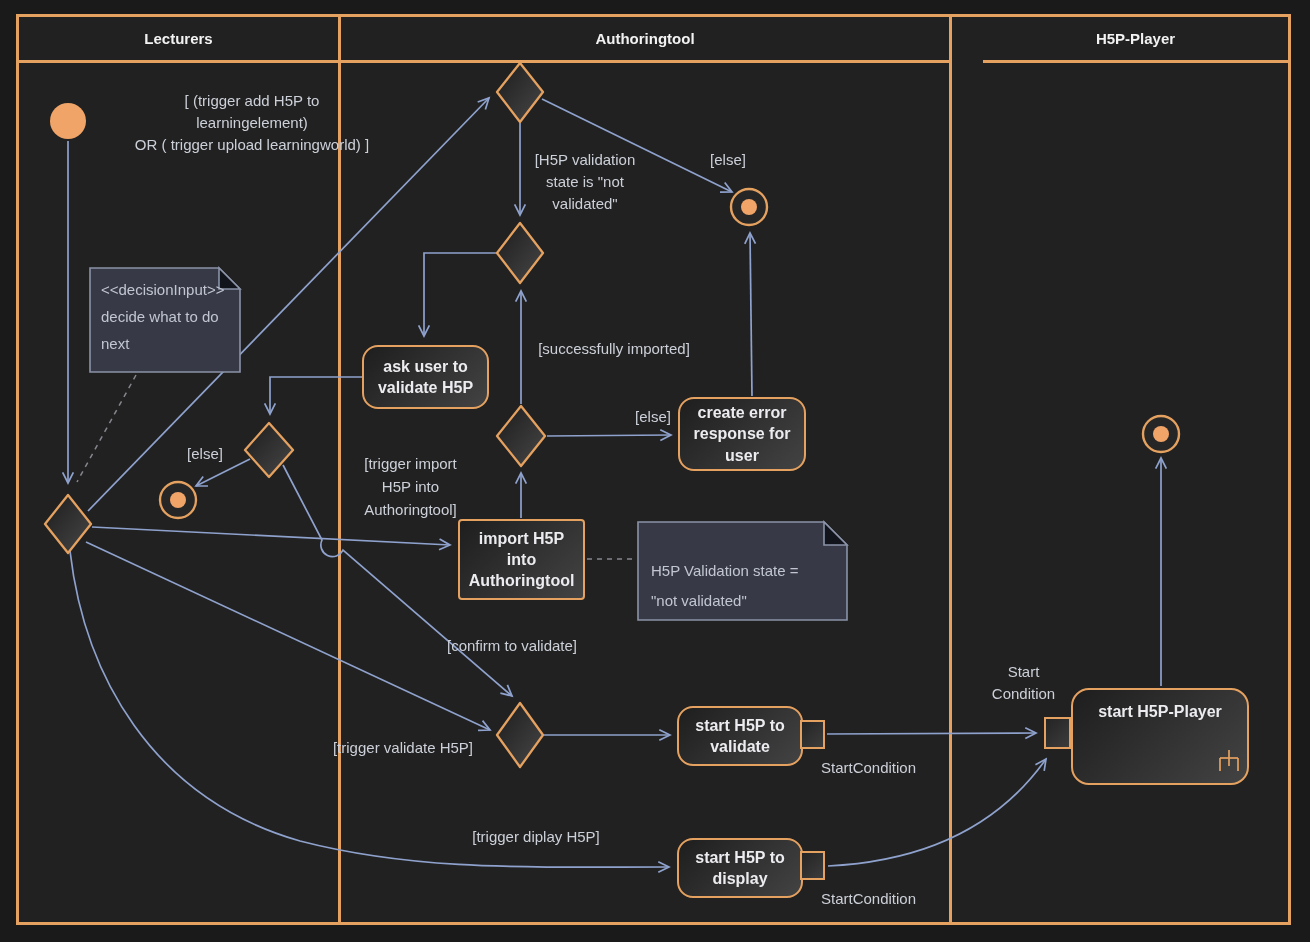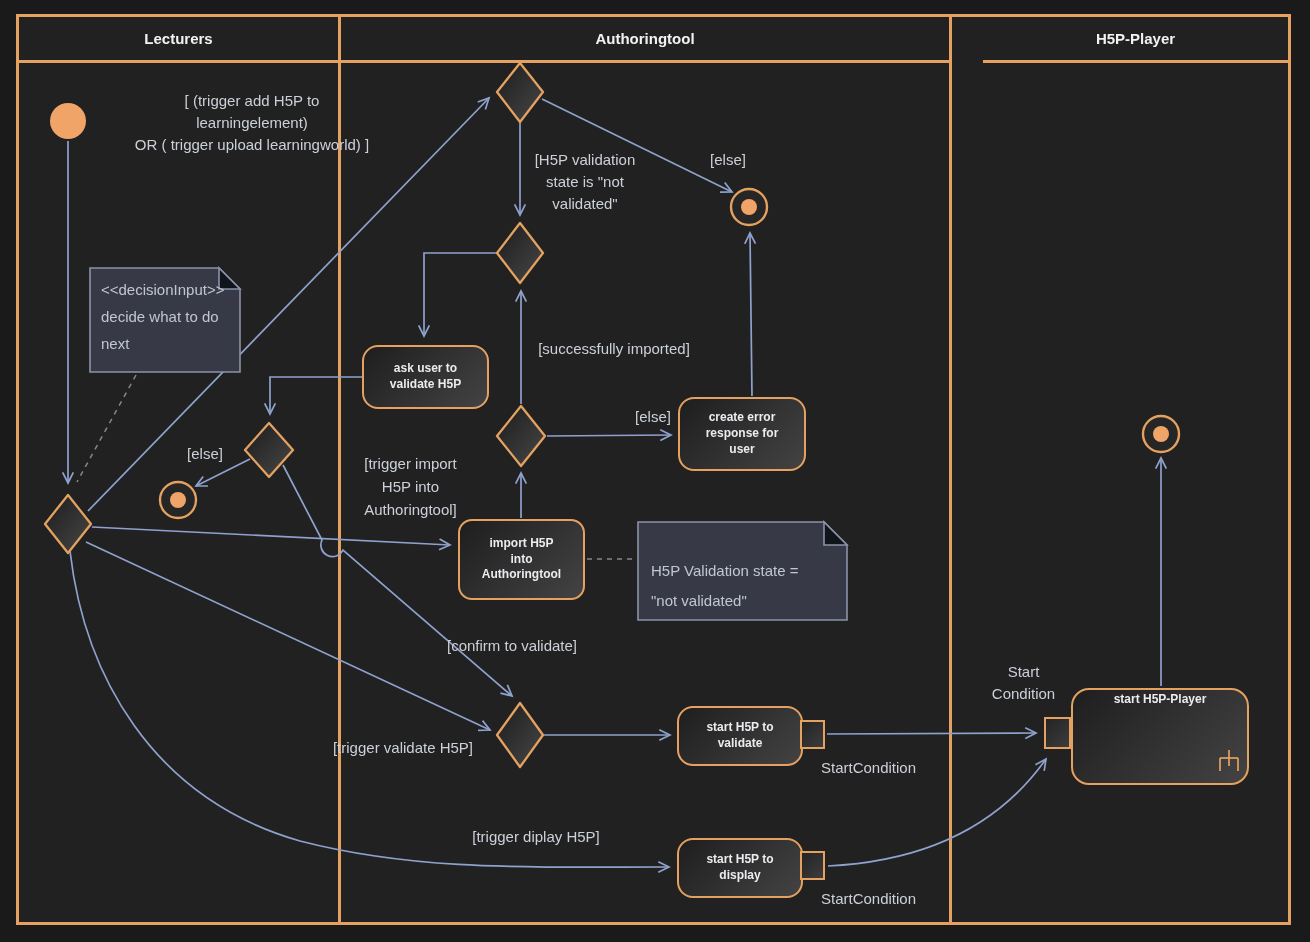--- a/index.html
+++ b/index.html
@@ -11,24 +11,24 @@
   .lane{height:100%;box-sizing:border-box;}
   .lane-1{width:322px;border-right:3.5px solid #e4a160;}
   .lane-2{width:611px;border-right:3.5px solid #e4a160;}
   .lane-3{flex:1;padding-left:31px;}
   .lane-header{height:46px;border-bottom:3.5px solid #e4a160;display:flex;align-items:center;
                justify-content:center;color:#f2f2f2;font-weight:bold;font-size:15px;box-sizing:border-box;}
   
   #edges{position:absolute;left:0;top:0;width:1310px;height:942px;z-index:1;}
   
   .node{position:absolute;box-sizing:border-box;display:flex;align-items:center;justify-content:center;
-        text-align:center;white-space:pre-line;font-weight:bold;font-size:12px;line-height:1.32;
+        text-align:center;white-space:pre-line;font-weight:bold;font-size:16px;line-height:1.32;
         color:#ececf0;background:linear-gradient(135deg,#1e1e1e 0%,#434343 100%);
         border:2.5px solid #e4a160;border-radius:16px;z-index:3;}
-  .node.player{align-items:flex-start;padding-top:2px;border-radius:18px;}
+  .node.player{align-items:flex-start;padding-top:11px;border-radius:18px;}
   .pin{position:absolute;box-sizing:border-box;background:linear-gradient(135deg,#242424,#3c3c3c);
        border:2px solid #e4a160;z-index:4;}
   
   .guard{position:absolute;color:#ccd0d8;font-size:15px;line-height:22px;text-align:center;
          white-space:pre-line;z-index:2;}
   .guard.align-left{text-align:left;}
   .guard.lh23{line-height:23px;}
   
   .note-text{position:absolute;color:#c2c6d2;font-size:15px;text-align:left;white-space:pre-line;z-index:3;}
   .note-text.n1{line-height:27px;}
@@ -113,21 +113,21 @@
     <g stroke="#8b93a8" stroke-width="1.6">
       <path d="M90,268 H219 L240,289 V372 H90 Z" fill="#373a46"></path>
       <path d="M219,268 V289 H240 Z" fill="#12141c"></path>
       <path d="M638,522 H824 L847,545 V620 H638 Z" fill="#373a46"></path>
       <path d="M824,522 V545 H847 Z" fill="#12141c"></path>
     </g>
   </svg>
 
   <div class="node" style="left:362px;top:345px;width:127px;height:64px;">ask user to
 validate H5P</div>
-  <div class="node" style="left:458px;top:519px;width:127px;height:81px;border-radius:14px;">import H5P
+  <div class="node" style="left:458px;top:519px;width:127px;height:81px;border-radius:4px;">import H5P
 into
 Authoringtool</div>
   <div class="node" style="left:678px;top:397px;width:128px;height:74px;">create error
 response for
 user</div>
   <div class="node" style="left:677px;top:706px;width:126px;height:60px;">start H5P to
 validate</div>
   <div class="node" style="left:677px;top:838px;width:126px;height:60px;">start H5P to
 display</div>
   <div class="node player" style="left:1071px;top:688px;width:178px;height:97px;">start H5P-Player</div>

